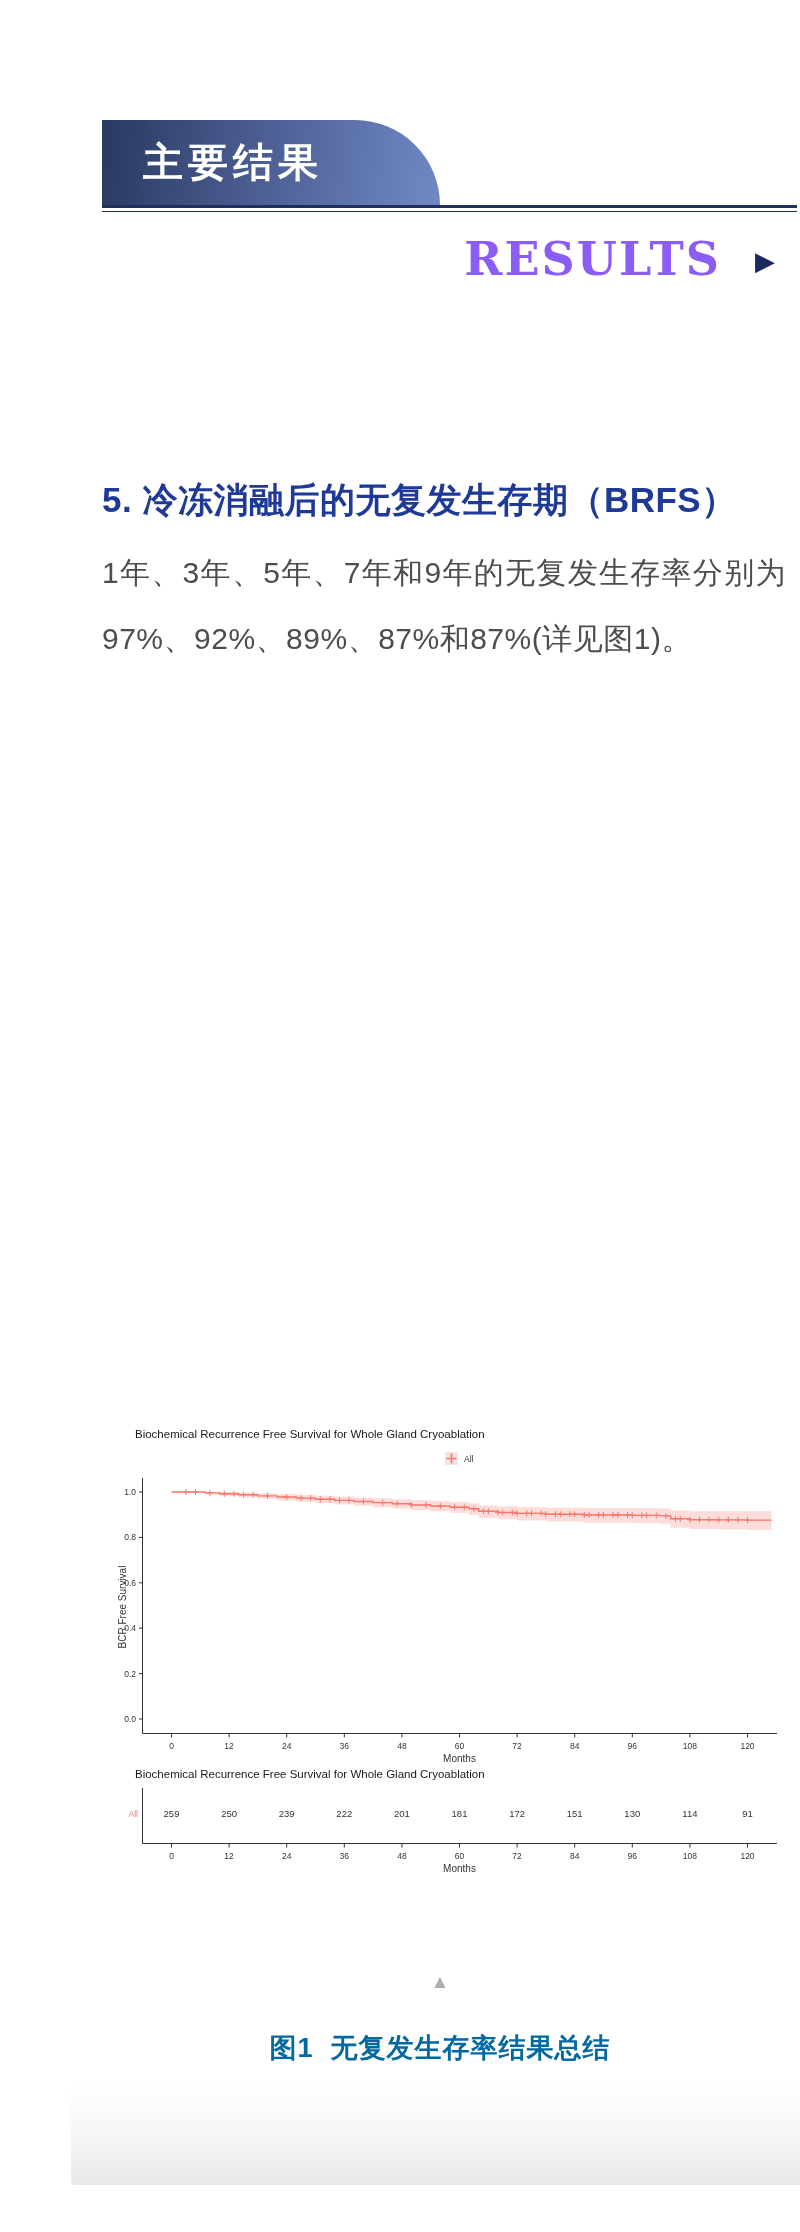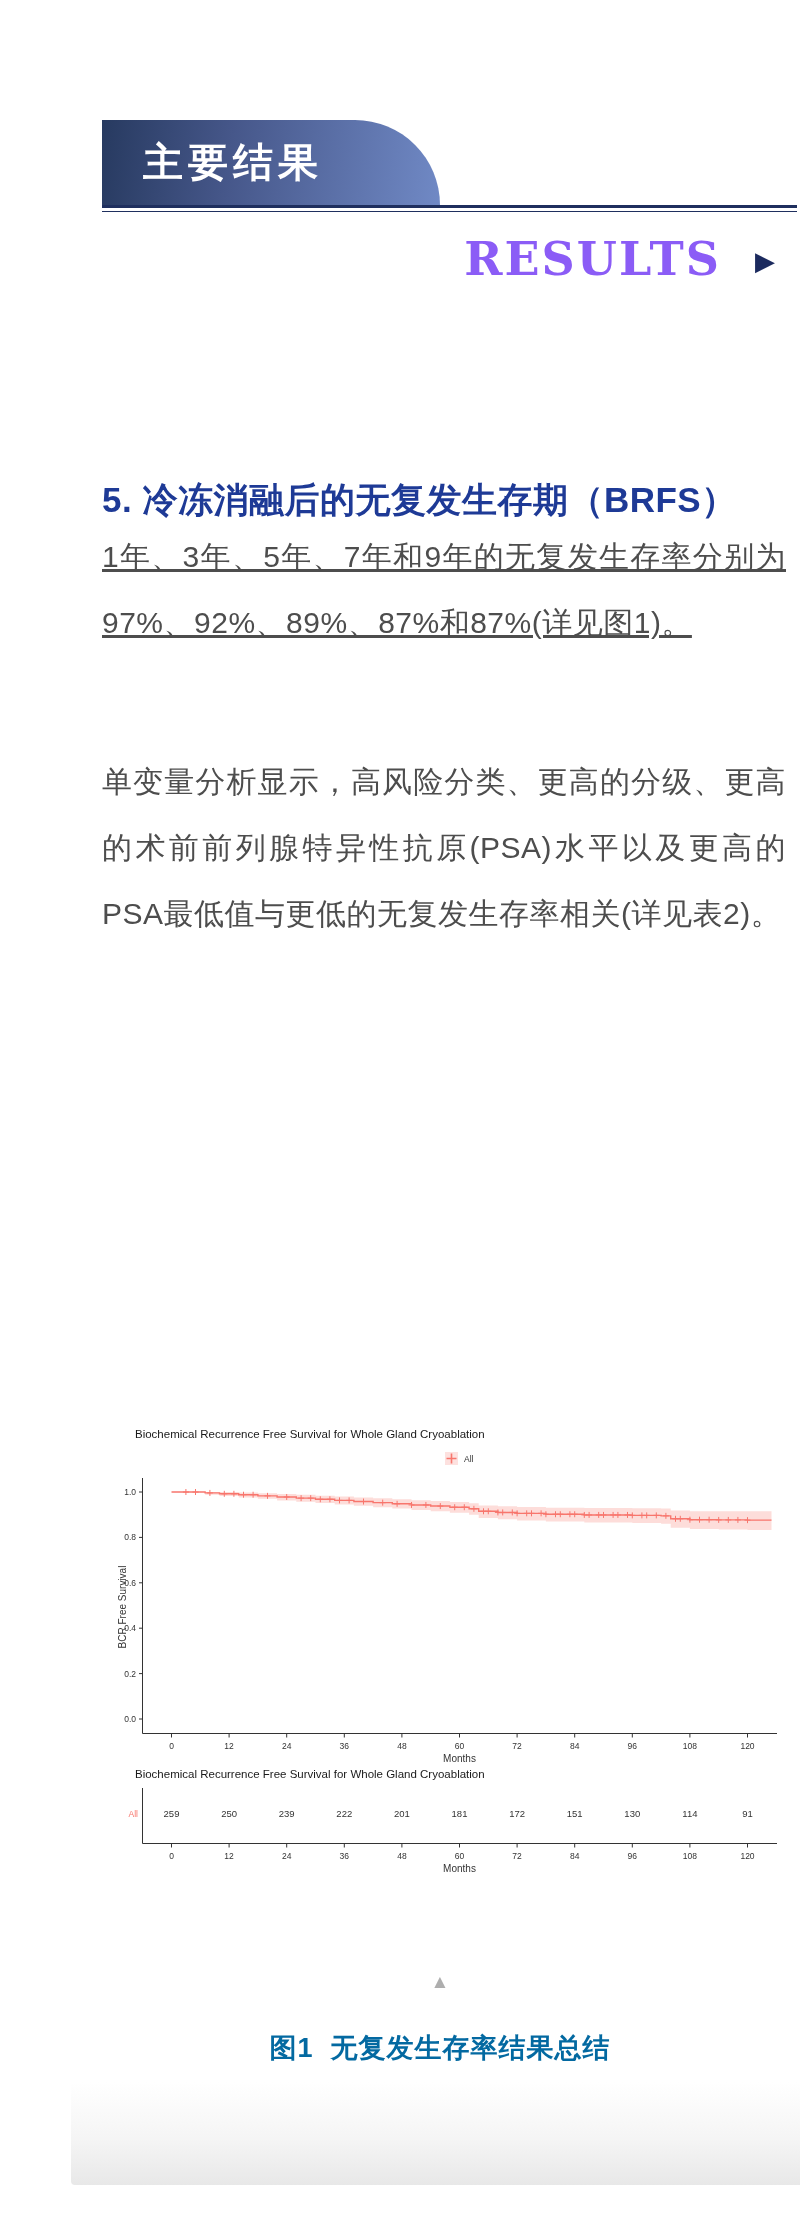--- a/index.html
+++ b/index.html
@@ -30,21 +30,21 @@
 
   .heading {
     position:absolute; left:62px; top:477px; width:700px; margin:0;
     font-size:35px; font-weight:bold; color:#1e3a96; letter-spacing:0.5px;
   }
   .para {
     position:absolute; left:62px; width:684px; margin:0;
     font-size:30px; line-height:66px; color:#4d4d4d;
     text-align:justify; letter-spacing:0.5px;
   }
-  .p1 { top:524px;text-decoration:underline; }
+  .p1 { top:540px; }
   .p2 { top:749px; }
   .p3 { top:1099px; }
 
   #km-chart { position:absolute; left:75px; top:1420px; width:690px; height:460px; }
   #km-chart text { font-family:"Liberation Sans", sans-serif; }
 
   .collapse {
     position:absolute; left:0; top:1972px; width:800px; text-align:center;
     font-size:19px; color:#aeaeae; line-height:1; cursor:pointer;
   }
@@ -71,21 +71,20 @@
   <div class="rule-thin"></div>
 
   <div class="results-row">
     <span class="results-text">RESULTS</span>
     <span class="results-arrow">▶</span>
   </div>
 
   <h2 class="heading">5. 冷冻消融后的无复发生存期（BRFS）</h2>
 
   <p class="para p1">1年、3年、5年、7年和9年的无复发生存率分别为97%、92%、89%、87%和87%(详见图1)。</p>
-  <p class="para p2">单变量分析显示，高风险分类、更高的分级、更高的术前前列腺特异性抗原(PSA)水平以及更高的PSA最低值与更低的无复发生存率相关(详见表2)。</p>
 
   <svg id="km-chart" viewBox="0 0 690 460">
       <text x="20" y="18" font-size="11.5" fill="#1a1a1a">Biochemical Recurrence Free Survival for Whole Gland Cryoablation</text>
       <rect x="330" y="32" width="13" height="13" fill="#F8766D" fill-opacity="0.22"></rect>
       <path d="M331.5 38.5H341.5M336.5 33.5V43.5" stroke="#F8766D" stroke-width="1.6" fill="none"></path>
       <text x="349" y="42" font-size="8.5" fill="#333">All</text>
       <text x="11" y="187" font-size="10" fill="#333" text-anchor="middle" transform="rotate(-90 11 187)">BCR Free Survival</text>
       <line x1="27.5" y1="58" x2="27.5" y2="313.5" stroke="#333" stroke-width="1"></line>
       <line x1="24" y1="299" x2="27.5" y2="299" stroke="#333" stroke-width="1"></line>
       <text x="21" y="302" font-size="8.5" fill="#333" text-anchor="end">0.0</text>

